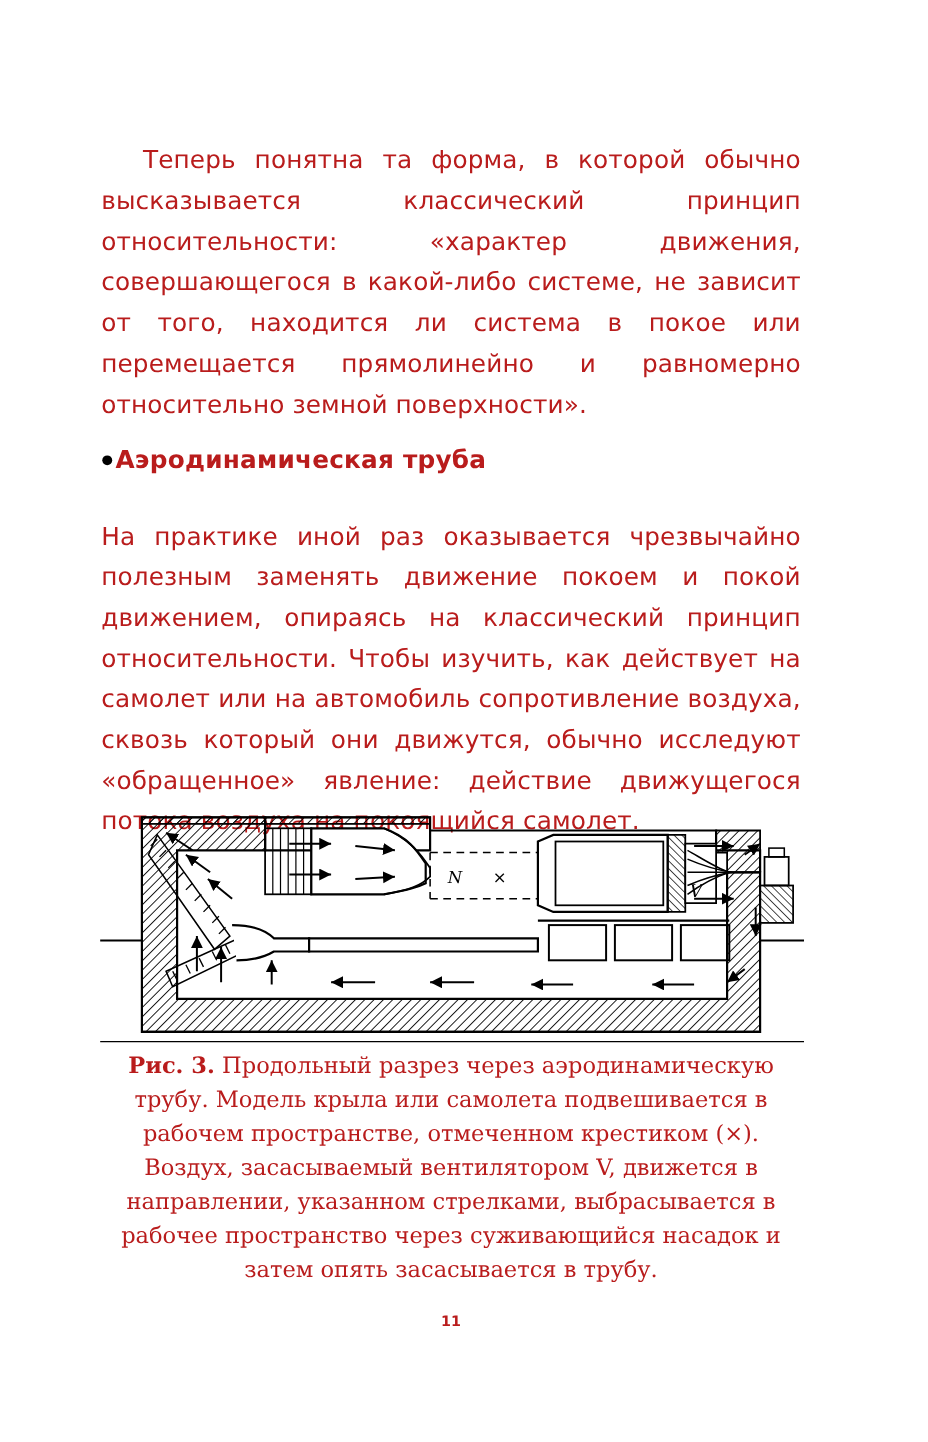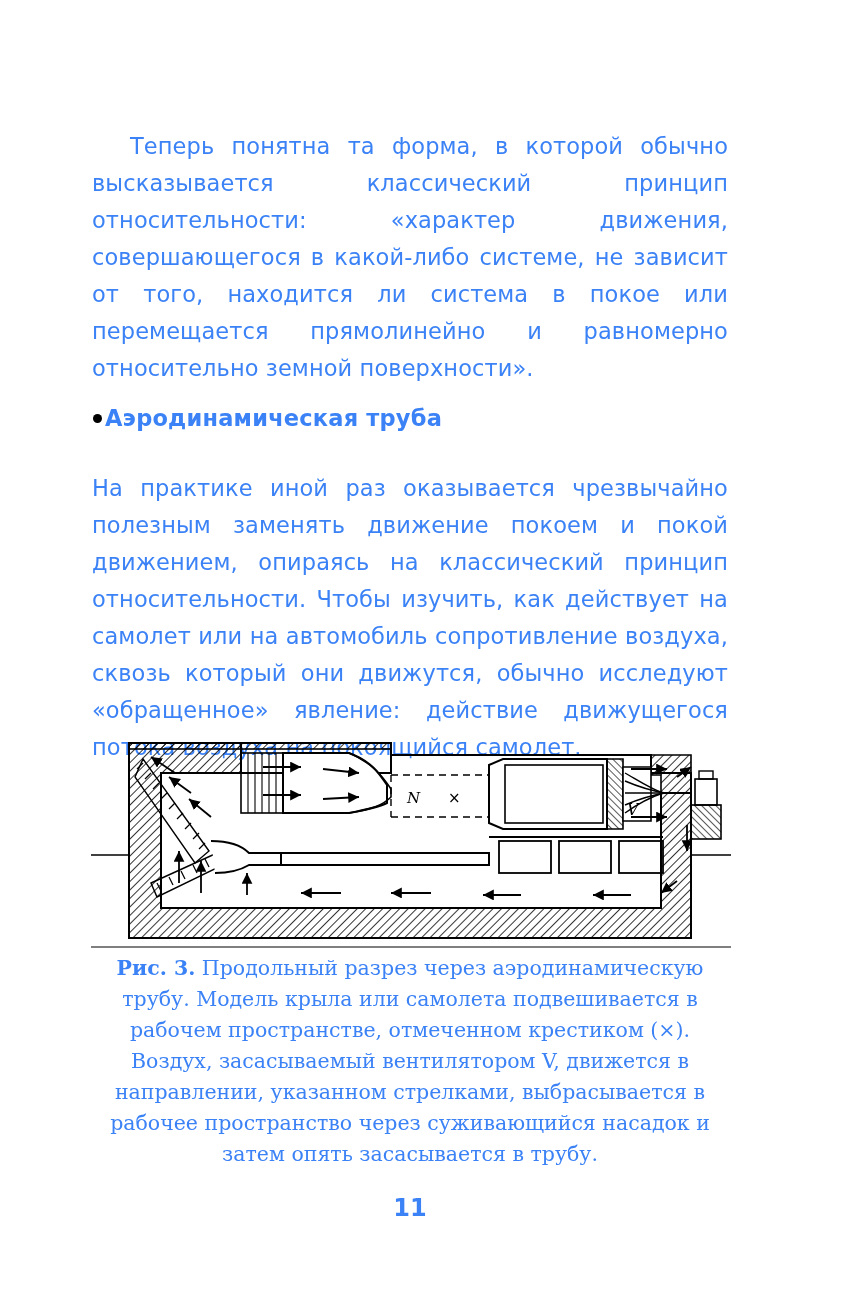--- a/index.html
+++ b/index.html
@@ -6,21 +6,21 @@
     margin: 0;
     padding: 0;
     background: #ffffff;
   }
   .page {
     position: relative;
     width: 844px;
     height: 1311px;
     background: #ffffff;
     font-family: "DejaVu Sans", sans-serif;
-    color: #3b82f6;
+    color: #b91c1c;
     overflow: hidden;
   }
   .content {
     position: absolute;
     left: 92px;
     top: 0;
     width: 636px;
     height: 1311px;
   }
   p.body-par {
@@ -94,21 +94,21 @@
   }
   .caption .cap-lead {
     font-weight: bold;
   }
   .page-number {
     position: absolute;
     left: 0;
     top: 1194px;
     width: 636px;
     text-align: center;
-    font-size: 24px;
+    font-size: 13px;
     font-weight: bold;
   }
 </style>
 </head>
 <body>
 
 <div class="page">
   <div class="content">
 
     <div class="block-intro para-block">

